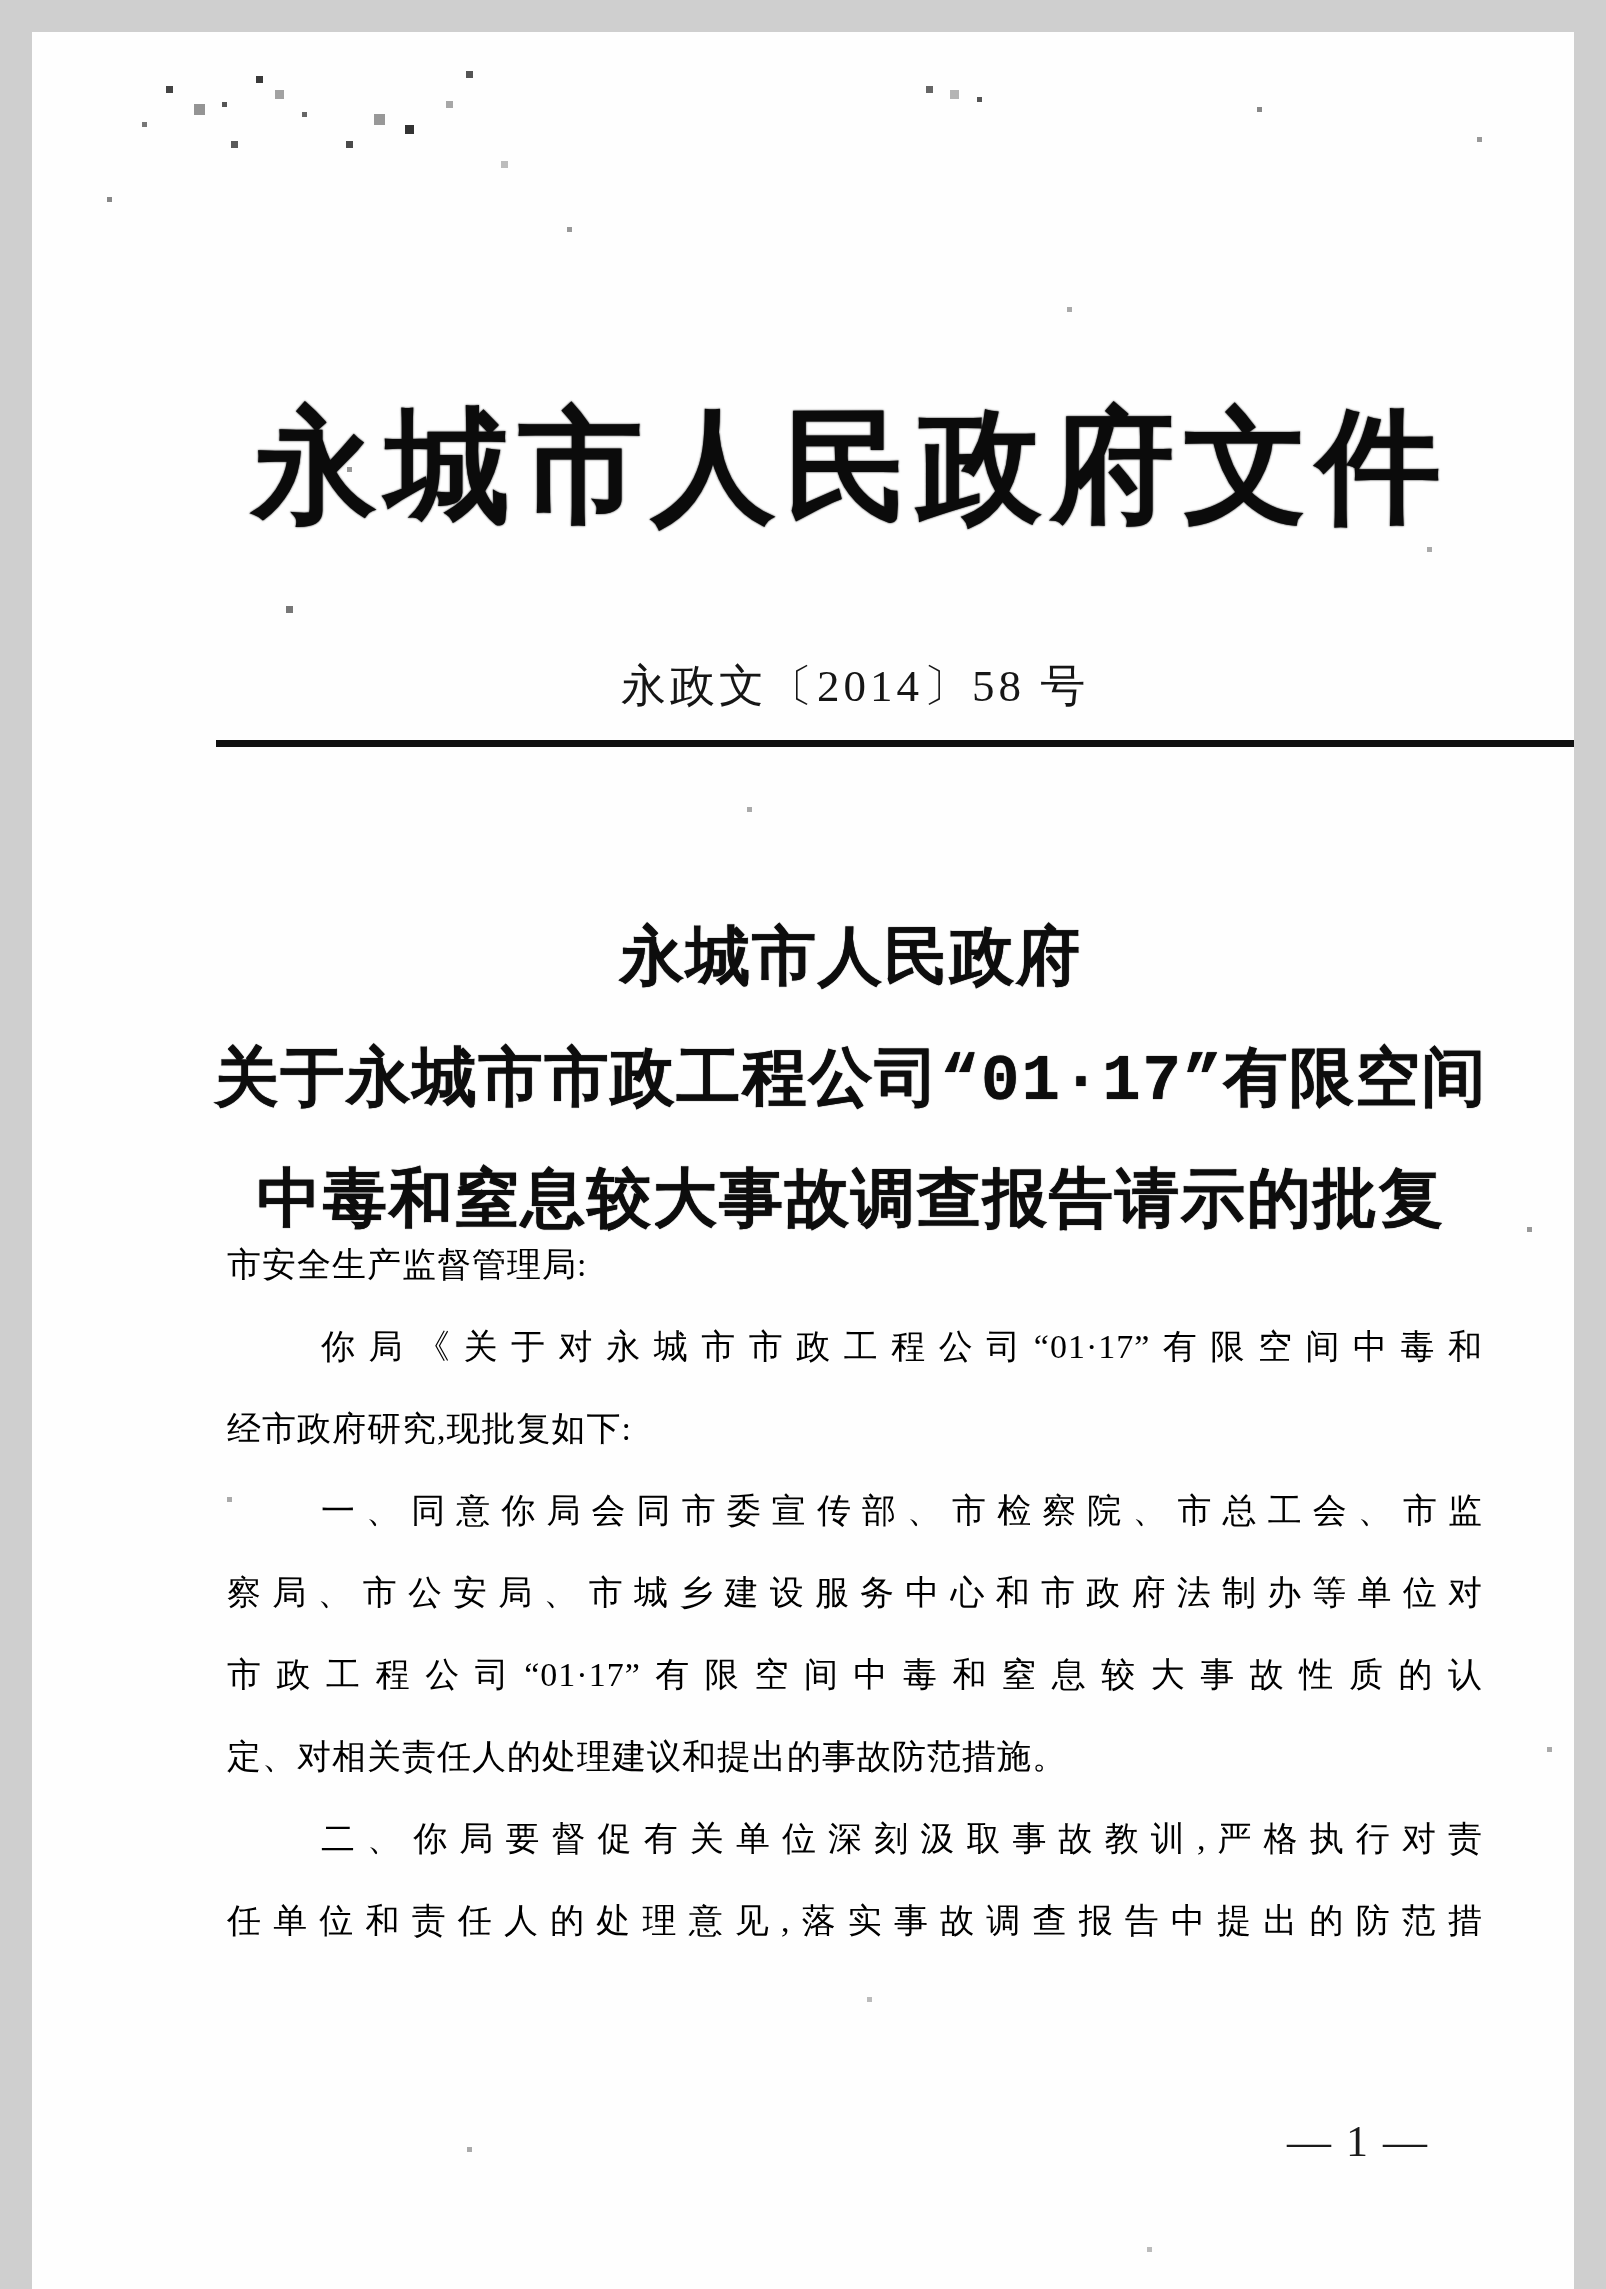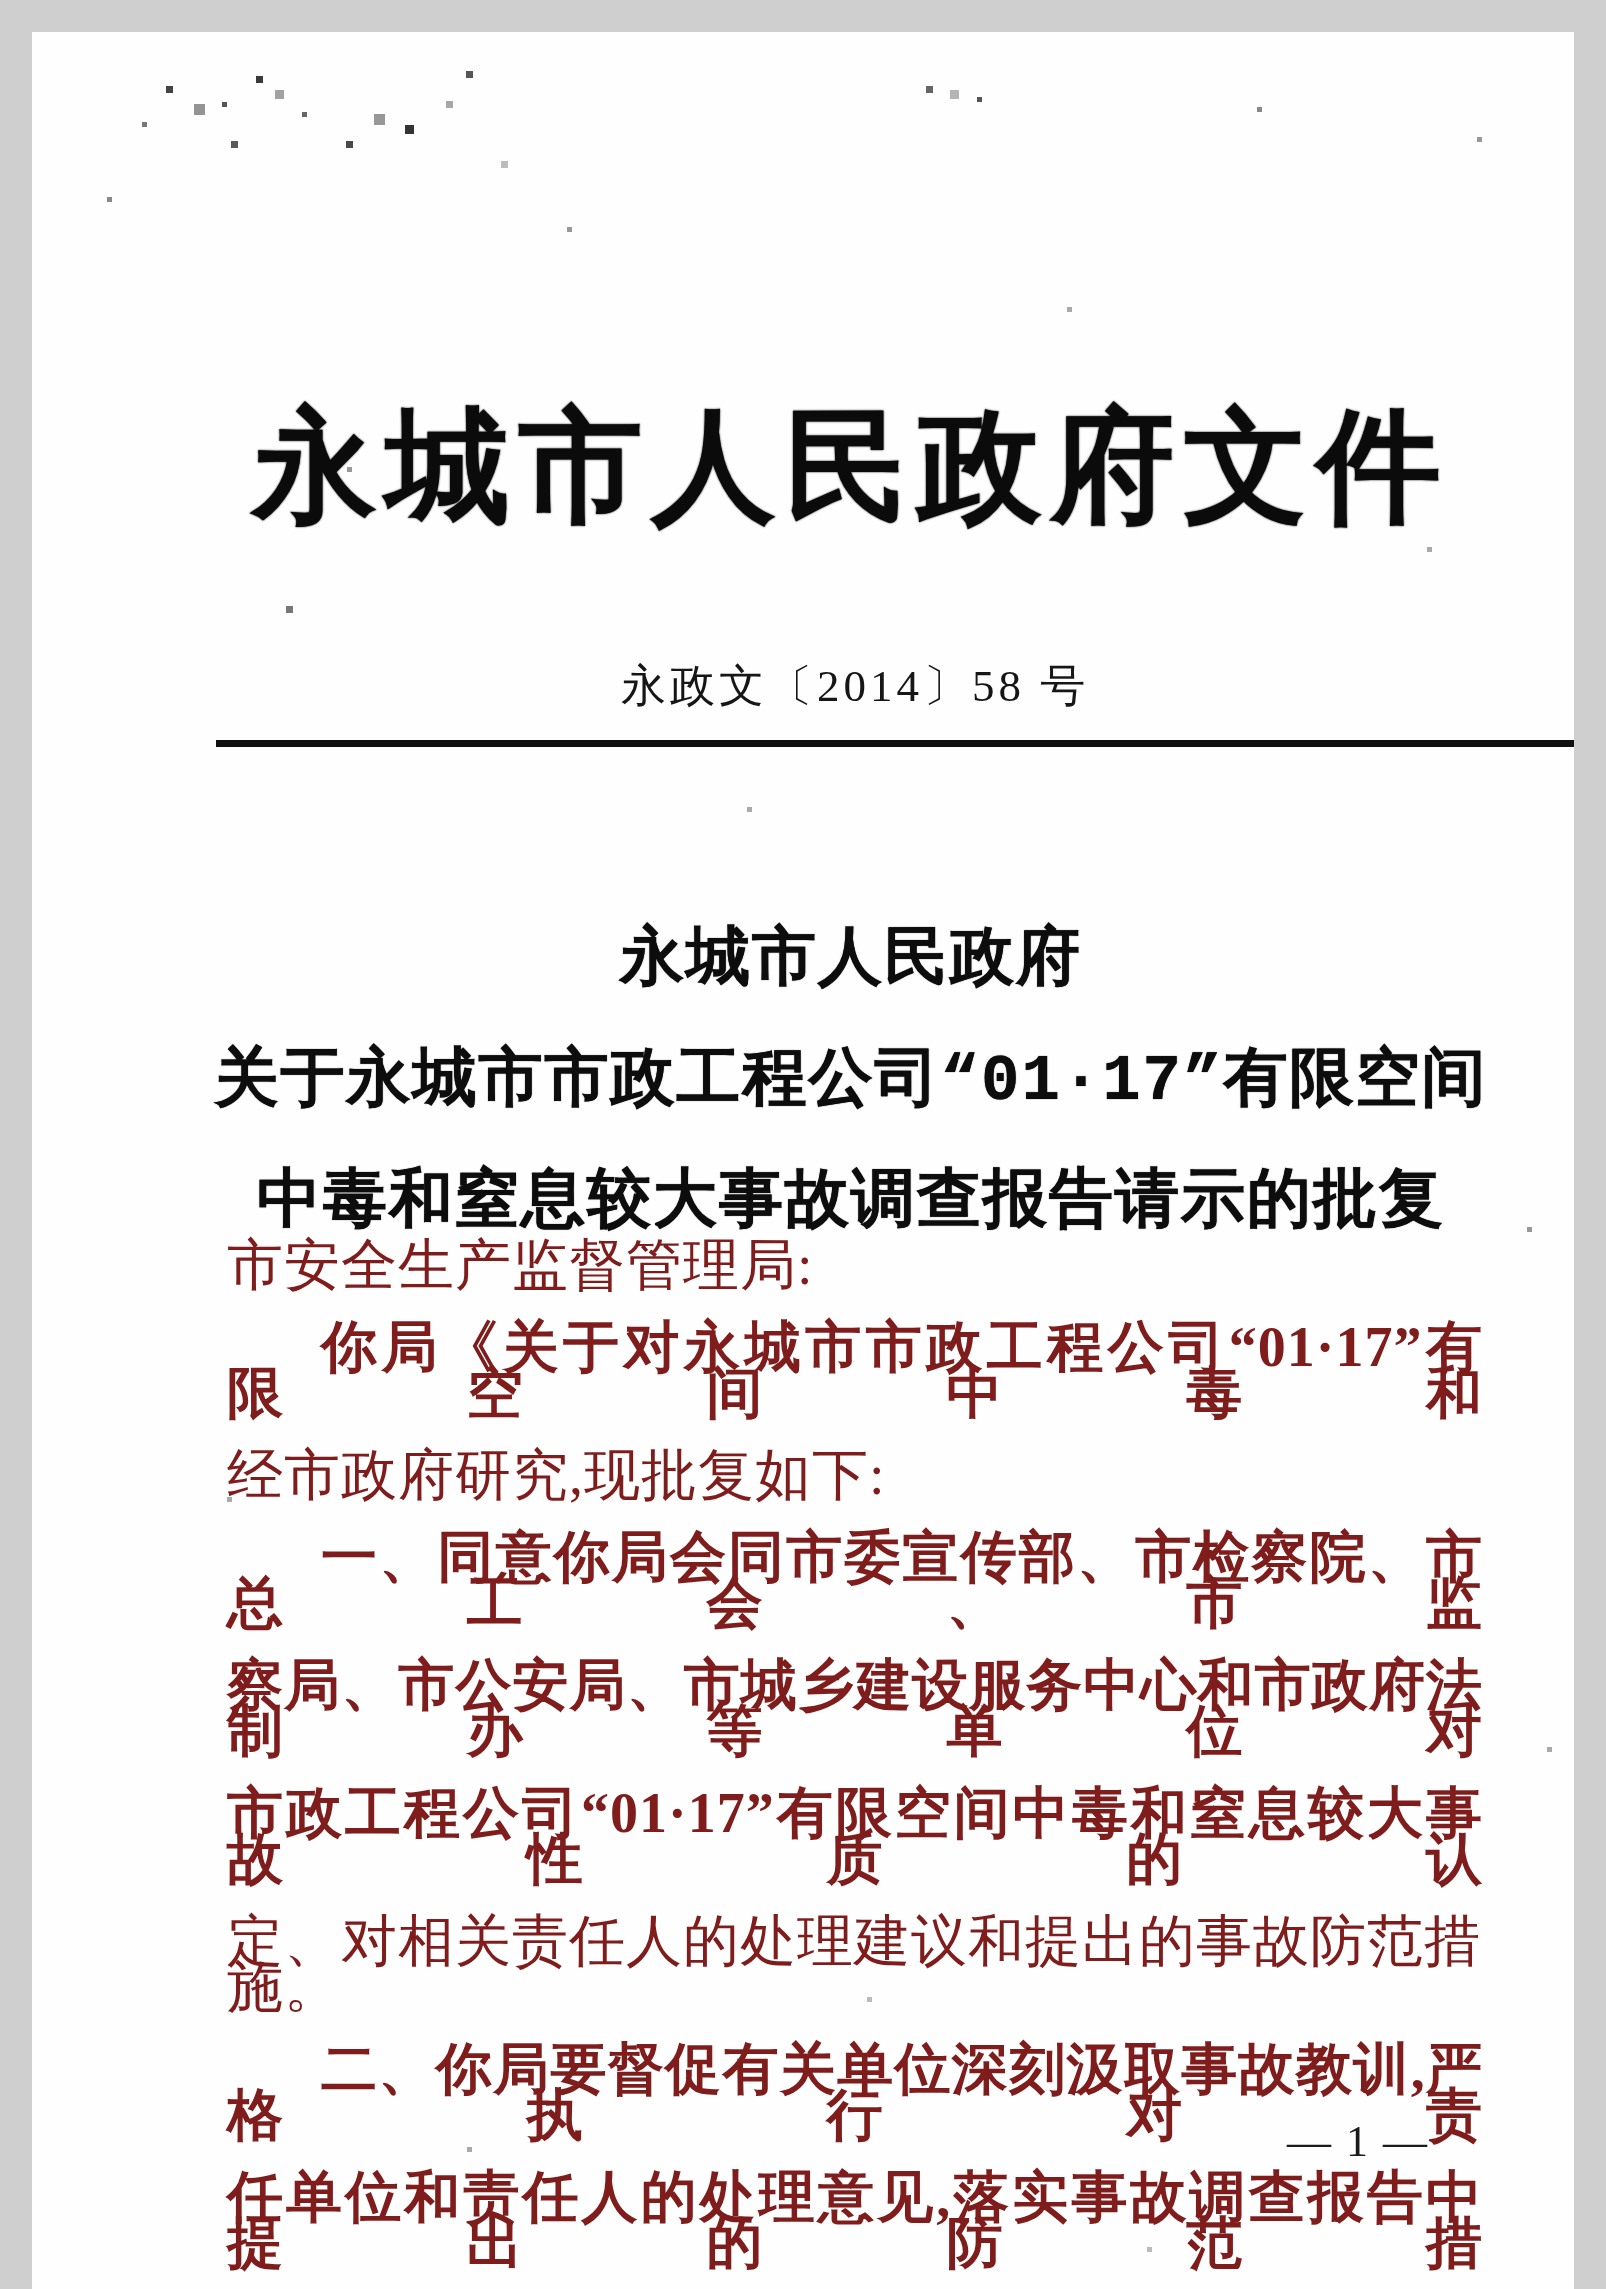--- a/index.html
+++ b/index.html
@@ -67,28 +67,28 @@
     font-size:64px;
     line-height:105px;
     letter-spacing:2px;
     white-space:nowrap;
     font-family:Liberation Mono, monospace;
   }
   .body-block {
     position:absolute; left:163px; top:1178px; width:1288px;
   }
   .bline {
-    font-size:56px;
+    font-size:34px;
     line-height:46px;
     margin-bottom:36px;
-    color:#7f1d1d;
+    color:#000000;
     letter-spacing:1px;
     white-space:normal;
   }
-  .fill { text-align:justify; text-align-last:justify;font-weight:bold; }
+  .fill { text-align:justify; text-align-last:justify; }
   .ind  { text-indent:94px; }
   .page-number {
     position:absolute; left:1205px; top:2068px; width:210px;
     text-align:center;
     font-size:44px;
     color:#1a1a1a;
     letter-spacing:2px;
     white-space:nowrap;
   }
 </style>

